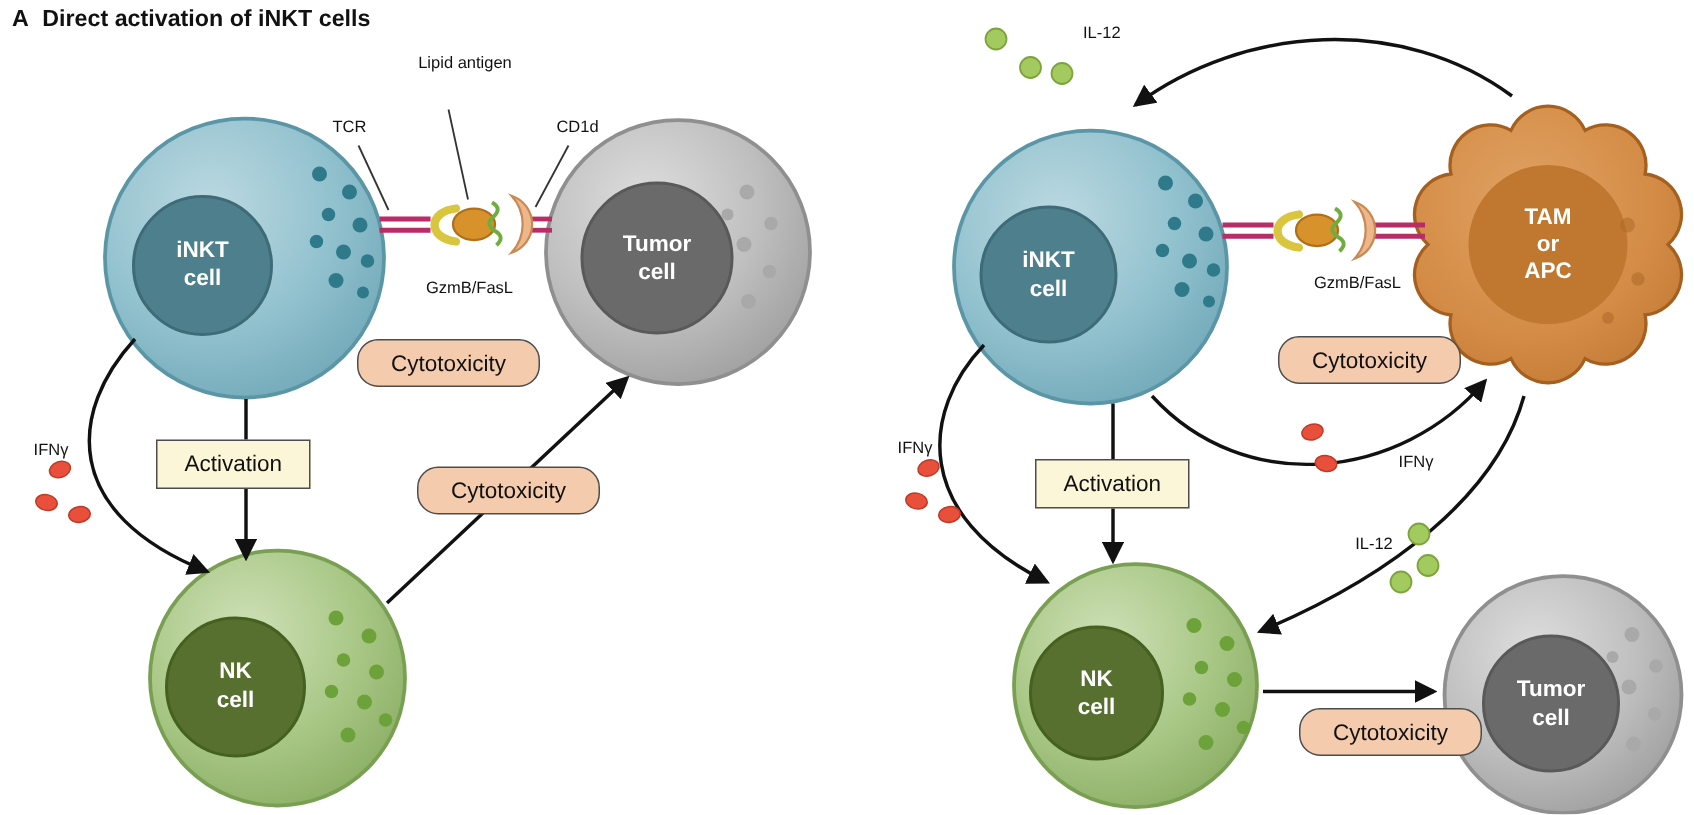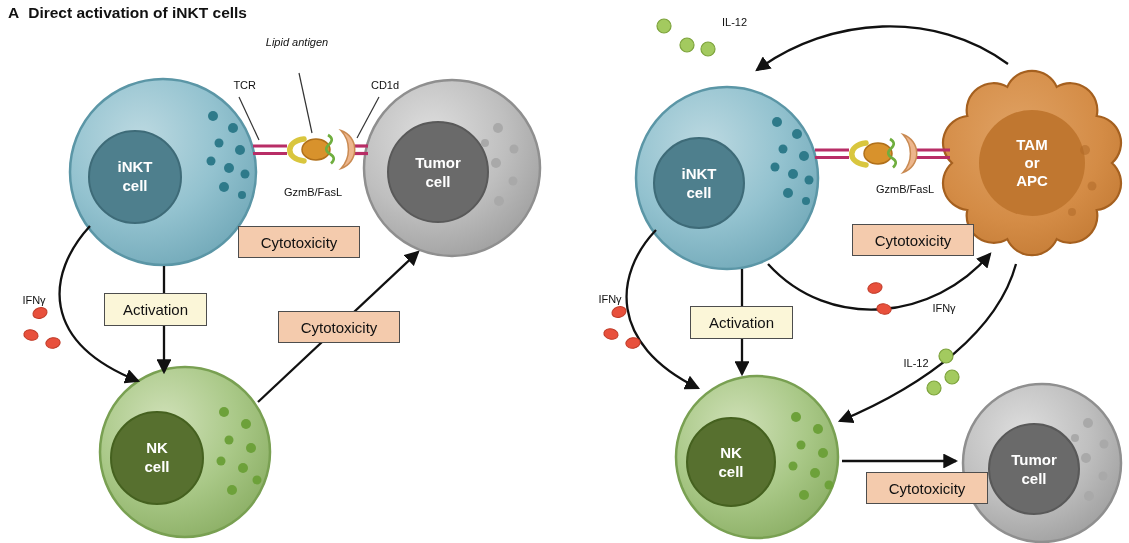--- a/index.html
+++ b/index.html
@@ -5,21 +5,21 @@
   body{margin:0;background:#fff;font-family:"Liberation Sans",sans-serif;}
   #fig{position:relative;width:1129px;height:543px;background:#fff;overflow:hidden;padding-left:15px;}
   #fig > svg{position:absolute;left:0;top:0;}
   .panel-title{position:absolute;font-size:15.5px;font-weight:bold;color:#111;}
   .panel-title .letter{margin-right:9px;}
   .panel-title.pb .letter{margin-right:17px;}
   .lbl{position:absolute;font-size:11px;color:#111;line-height:19px;}
   .center{text-align:center;}
   .box{position:absolute;display:flex;align-items:center;justify-content:center;
        font-size:15px;color:#111;border:1.6px solid #4d4d4d;box-sizing:border-box;}
-  .peach{background:#f4cbad;}
+  .peach{background:#f4cbad;border-radius:14px;}
   .yellow{background:#fbf6d8;}
   .cell-label{position:absolute;color:#fff;font-weight:bold;font-size:15px;
               line-height:19px;text-align:center;}
   .cell-label span{display:block;}
   .tam-label{line-height:18px;}
 </style>
 </head>
 <body>
 
 <div id="fig">
@@ -209,22 +209,22 @@
     <line x1="239" y1="97" x2="259" y2="140"></line>
     <line x1="299" y1="73" x2="312" y2="133"></line>
     <line x1="379" y1="97" x2="357" y2="138"></line>
   </g>
 </svg>
 
 <div class="panel-title" style="left:8px;top:4px;">
   <span class="letter">A</span><span>Direct activation of iNKT cells</span>
 </div>
 
-<div class="lbl center" style="left:210px;top:76px;width:46px;text-align:right;">TCR</div>
-<div class="lbl center" style="left:255px;top:33px;width:84px;font-style:italic;">Lipid antigen</div>
+<div class="lbl center" style="left:210px;top:76px;width:46px;">TCR</div>
+<div class="lbl center" style="left:268px;top:33px;width:84px;">Lipid antigen</div>
 <div class="lbl center" style="left:360px;top:76px;width:50px;">CD1d</div>
 <div class="lbl center" style="left:251px;top:183px;width:124px;">GzmB/FasL</div>
 <div class="lbl center" style="left:8px;top:291px;width:52px;">IFNγ</div>
 
 <div class="box peach" style="left:238px;top:226px;width:122px;height:32px;">Cytotoxicity</div>
 <div class="box yellow" style="left:104px;top:293px;width:103px;height:33px;">Activation</div>
 <div class="box peach" style="left:278px;top:311px;width:122px;height:32px;">Cytotoxicity</div>
 
 <div class="cell-label" style="left:90px;top:157px;width:90px;">
   <span>iNKT</span>

